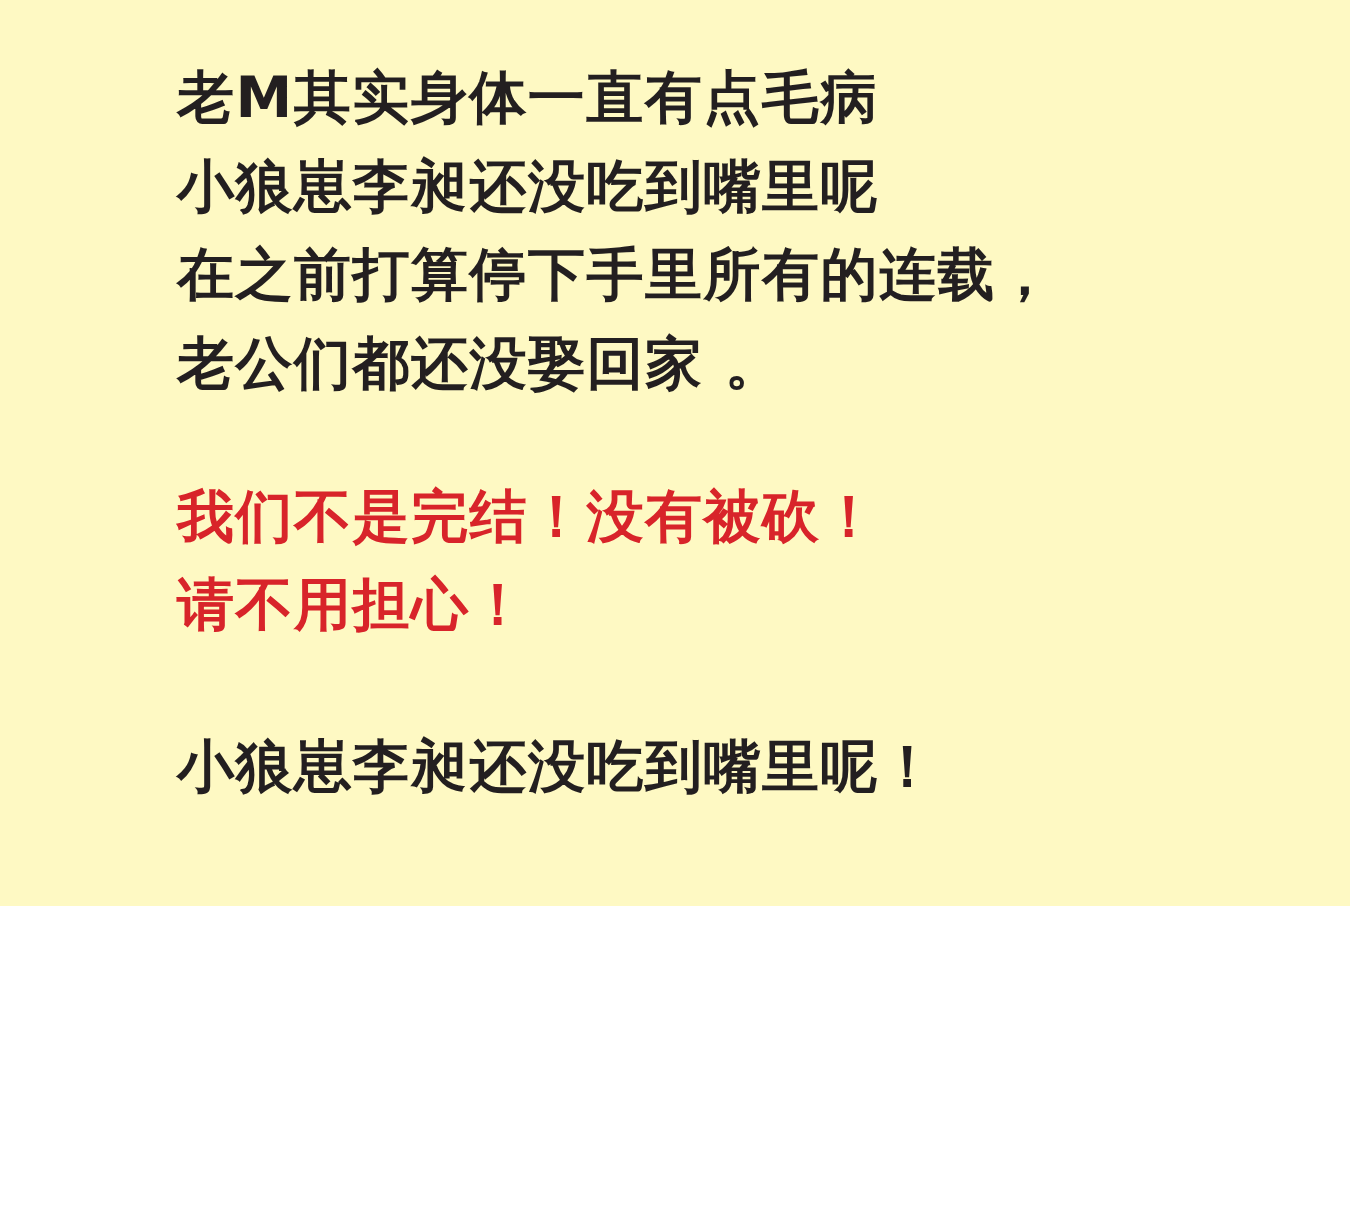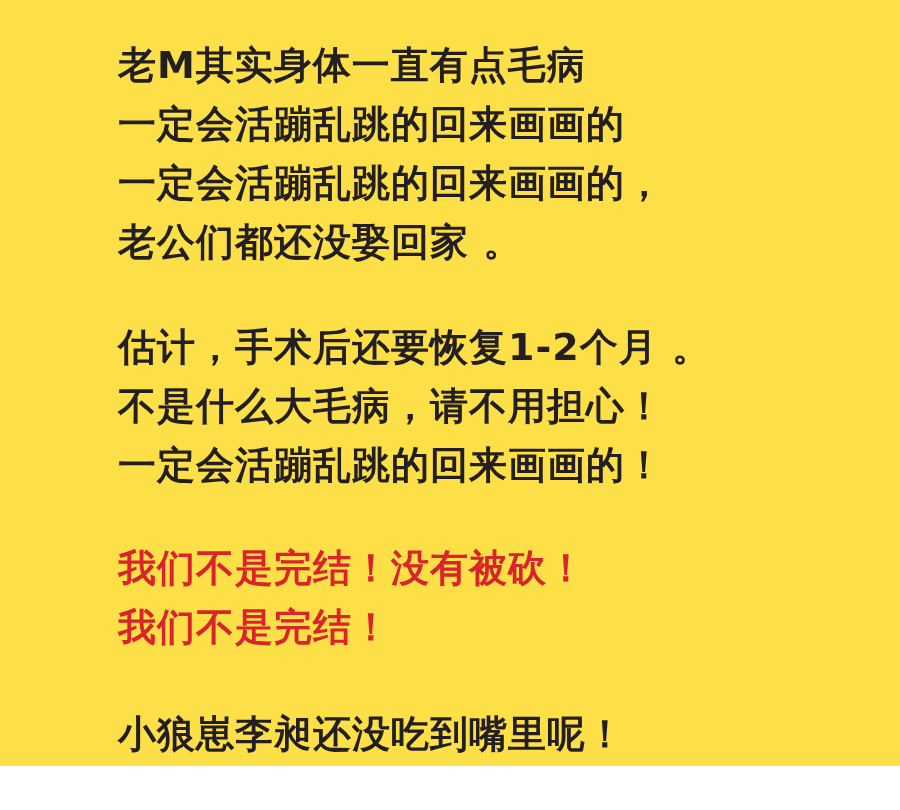--- a/index.html
+++ b/index.html
@@ -9,22 +9,22 @@
   }
   body {
     width: 900px;
     height: 810px;
     overflow: hidden;
     font-family: "DejaVu Sans", "Liberation Sans", sans-serif;
   }
   .page {
     position: relative;
     width: 900px;
-    height: 766px;
-    background: #fde047;
+    height: 604px;
+    background: #fef9c3;
     box-sizing: border-box;
     padding: 36px 60px 16px 118px;
   }
   .block {
     margin: 0 0 46px 0;
   }
   .block:last-child {
     margin-bottom: 0;
   }
   .line {
@@ -46,33 +46,28 @@
     margin-bottom: 0;
   }
 </style>
 </head>
 <body>
 
 <div class="page">
 
   <div class="block block-dark">
     <div class="line">老M其实身体一直有点毛病</div>
-    <div class="line">一定会活蹦乱跳的回来画画的</div>
-    <div class="line">一定会活蹦乱跳的回来画画的，</div>
+    <div class="line">小狼崽李昶还没吃到嘴里呢</div>
+    <div class="line">在之前打算停下手里所有的连载，</div>
     <div class="line">老公们都还没娶回家 。</div>
   </div>
 
-  <div class="block block-dark">
-    <div class="line">估计，手术后还要恢复1-2个月 。</div>
-    <div class="line">不是什么大毛病，请不用担心！</div>
-    <div class="line">一定会活蹦乱跳的回来画画的！</div>
-  </div>
 
   <div class="block block-red">
     <div class="line">我们不是完结！没有被砍！</div>
-    <div class="line">我们不是完结！</div>
+    <div class="line">请不用担心！</div>
   </div>
 
   <div class="block block-dark block-tail">
     <div class="line">小狼崽李昶还没吃到嘴里呢！</div>
   </div>
 
 </div>
 
 </body></html>

